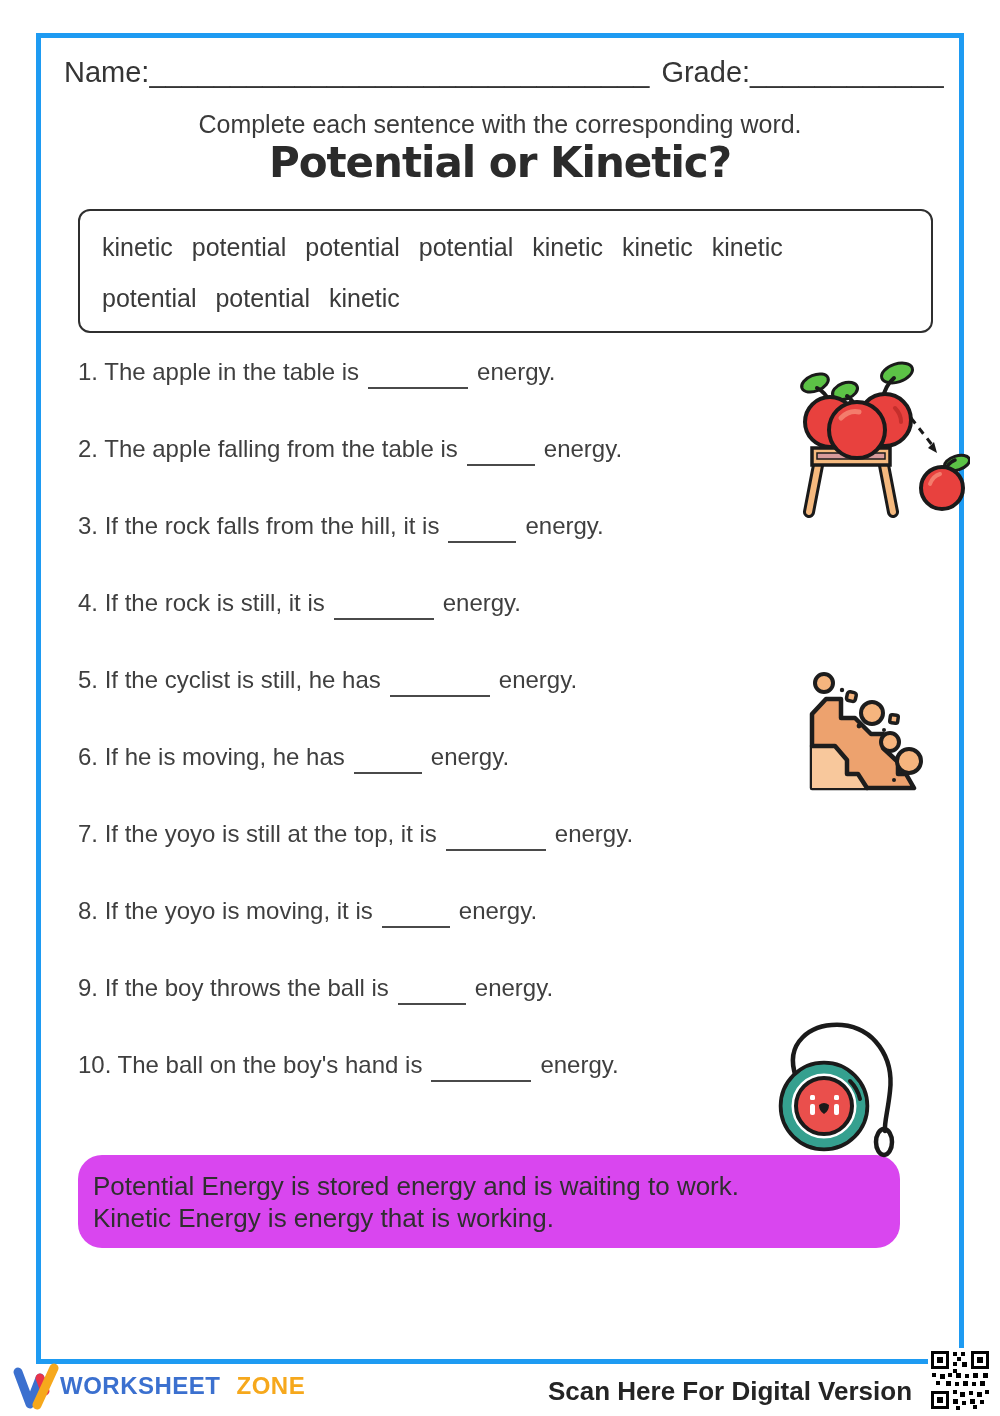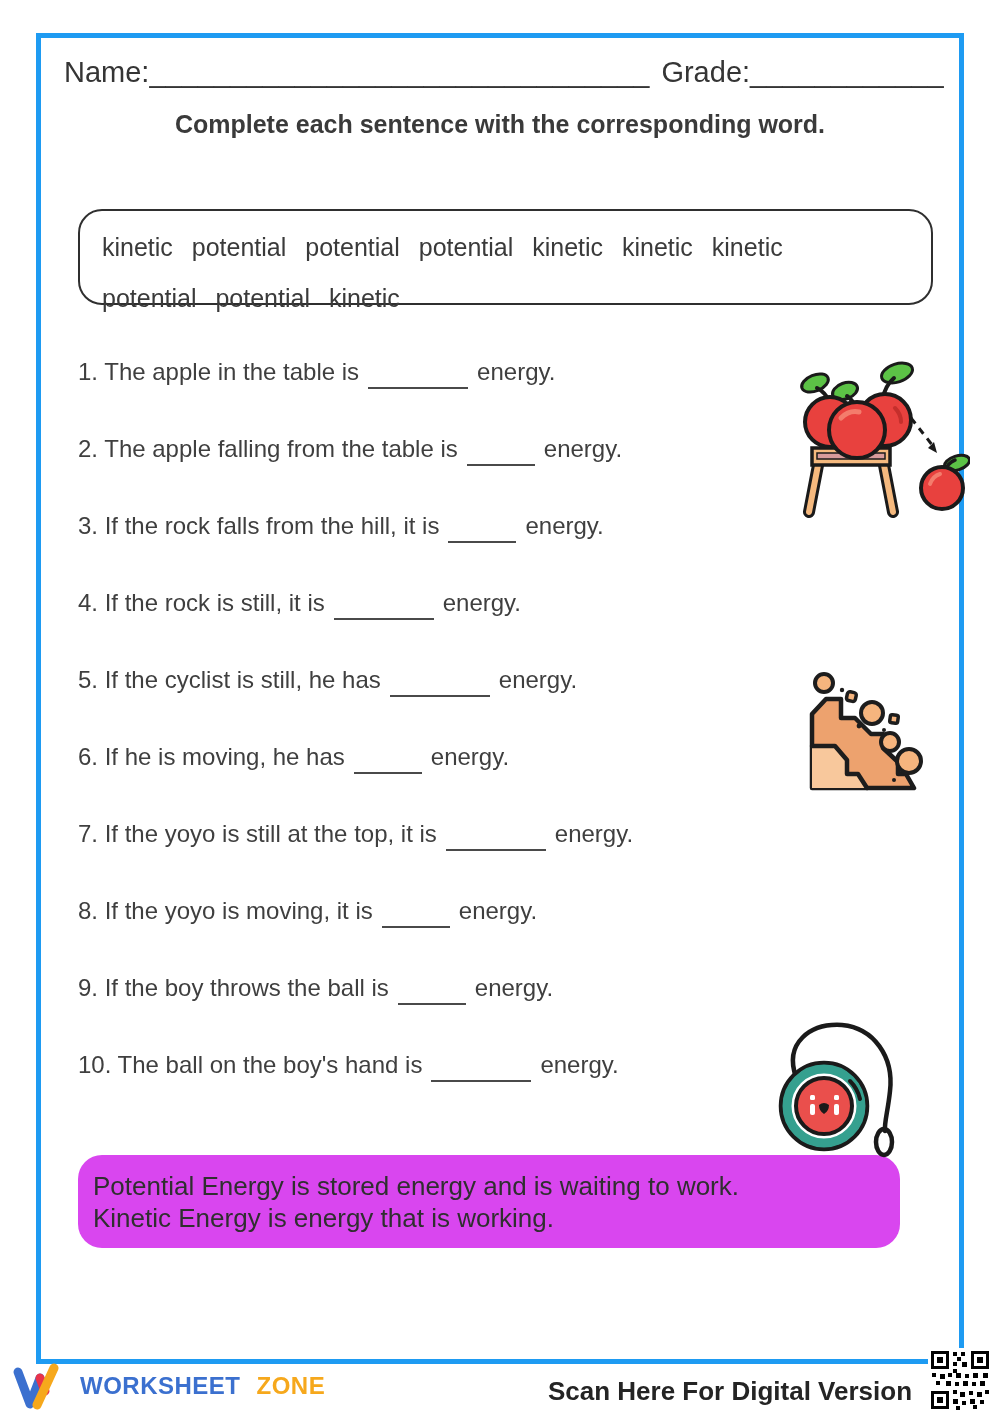--- a/index.html
+++ b/index.html
@@ -5,56 +5,57 @@
   html,body{margin:0;padding:0;background:#fff;}
   .page{position:relative;width:1000px;height:1416px;background:#fff;overflow:hidden;
         font-family:"Liberation Sans",sans-serif;color:#3f3f3f;}
   .frame{position:absolute;left:36px;top:33px;width:928px;height:1331px;
          border:5px solid #1E9BF2;box-sizing:border-box;background:transparent;}
   .name-row{position:absolute;left:64px;top:56px;font-size:29px;color:#353535;white-space:nowrap;}
   .name-row .lbl{color:#353535;}
   .name-row .line{letter-spacing:0;color:#353535;}
   .grade-gap{display:inline-block;width:12px;}
   .instruction{position:absolute;left:0;top:110px;width:1000px;text-align:center;
-               font-size:25px;color:#3a3a3a;font-weight:bold;}
+               font-size:25px;color:#3a3a3a;}
   .title{position:absolute;left:0;top:138px;width:1000px;text-align:center;
          font-family:"DejaVu Sans",sans-serif;font-weight:bold;font-size:42px;
          letter-spacing:-1px;color:#2b2b2b;}
-  .word-bank{position:absolute;left:78px;top:209px;width:855px;height:96px;box-sizing:border-box;
-             border:2px solid #2f2f2f;border-radius:24px;background:#fff;
+  .word-bank{position:absolute;left:78px;top:209px;width:855px;height:124px;box-sizing:border-box;
+             border:2px solid #2f2f2f;border-radius:12px;background:#fff;
              padding:11px 22px;font-size:25px;color:#3a3a3a;word-spacing:12px;line-height:51px;}
   .word-bank div{white-space:nowrap;}
   .question{position:absolute;left:78px;font-size:24px;color:#3f3f3f;white-space:nowrap;}
   .blank{display:inline-block;height:1.05em;border-bottom:2px solid #4a4a4a;
          vertical-align:-9px;margin:0 9px;}
   .blank[data-size="wide"]{width:100px;}
   .blank[data-size="narrow"]{width:68px;}
   .note-box{position:absolute;left:78px;top:1155px;width:822px;height:93px;box-sizing:border-box;
             background:#d946ef;padding:15px 15px;font-size:26px;color:#2f2f2f;line-height:32px;border-radius:24px;}
   .illus{position:absolute;z-index:2;}
   .footer-logo{position:absolute;left:12px;top:1362px;display:flex;align-items:center;z-index:3;}
-  .footer-logo .t1{font-size:24px;font-weight:bold;color:#3B70CF;letter-spacing:0.5px;margin-left:20px;}
+  .footer-logo .t1{font-size:24px;font-weight:bold;color:#3B70CF;letter-spacing:0.5px;margin-left:0;}
   .footer-logo .t2{font-size:24px;font-weight:bold;color:#F6A81C;letter-spacing:0.5px;margin-left:16px;}
   .scan-text{position:absolute;left:540px;top:1376px;width:380px;text-align:center;
              font-size:26px;color:#242424;z-index:3;font-weight:bold;}
   .qr{position:absolute;left:928px;top:1348px;width:64px;height:64px;background:#fff;z-index:4;}
 </style>
 </head>
 <body>
 
 <div class="page">
 
   <div class="frame"></div>
 
   <div class="name-row">
     <span class="lbl">Name:</span><span class="line">_______________________________</span><span class="grade-gap"></span><span class="lbl">Grade:</span><span class="line">____________</span>
   </div>
 
   <div class="instruction">Complete each sentence with the corresponding word.</div>
 
+  <div class="title">Potential or Kinetic?</div>
 
   <div class="word-bank">
     <div>kinetic potential potential potential kinetic kinetic kinetic</div>
     <div>potential potential kinetic</div>
   </div>
 
   <div class="question" style="top:358px">
     <span>1. The apple in the table is</span><span class="blank" data-size="wide"></span><span>energy.</span>
   </div>
   <div class="question" style="top:435px">

